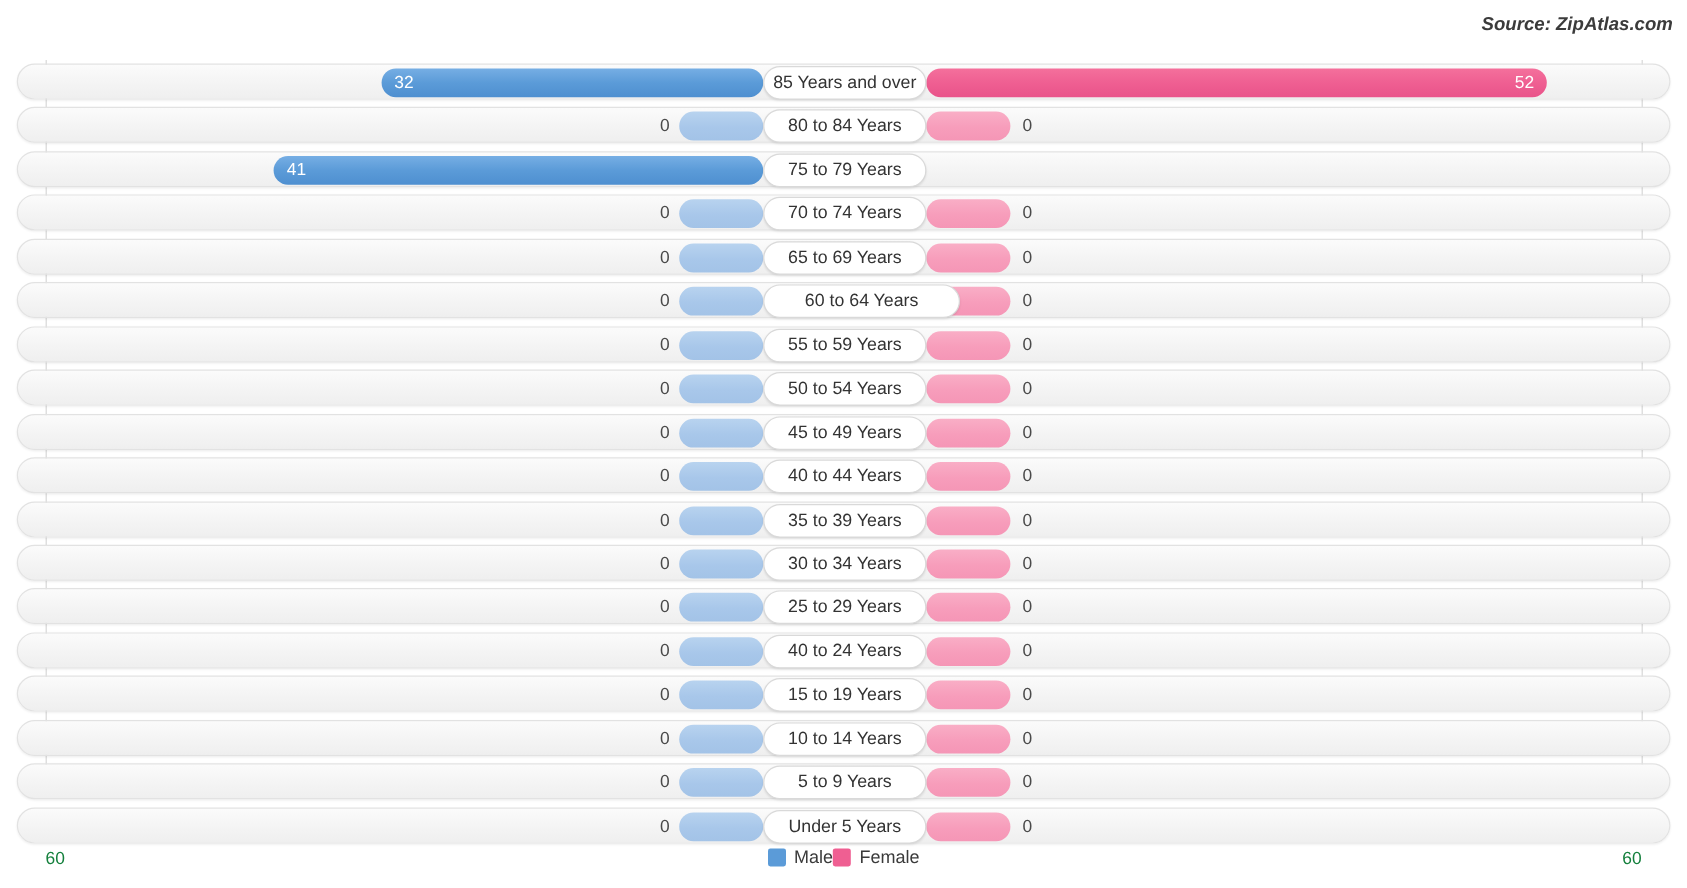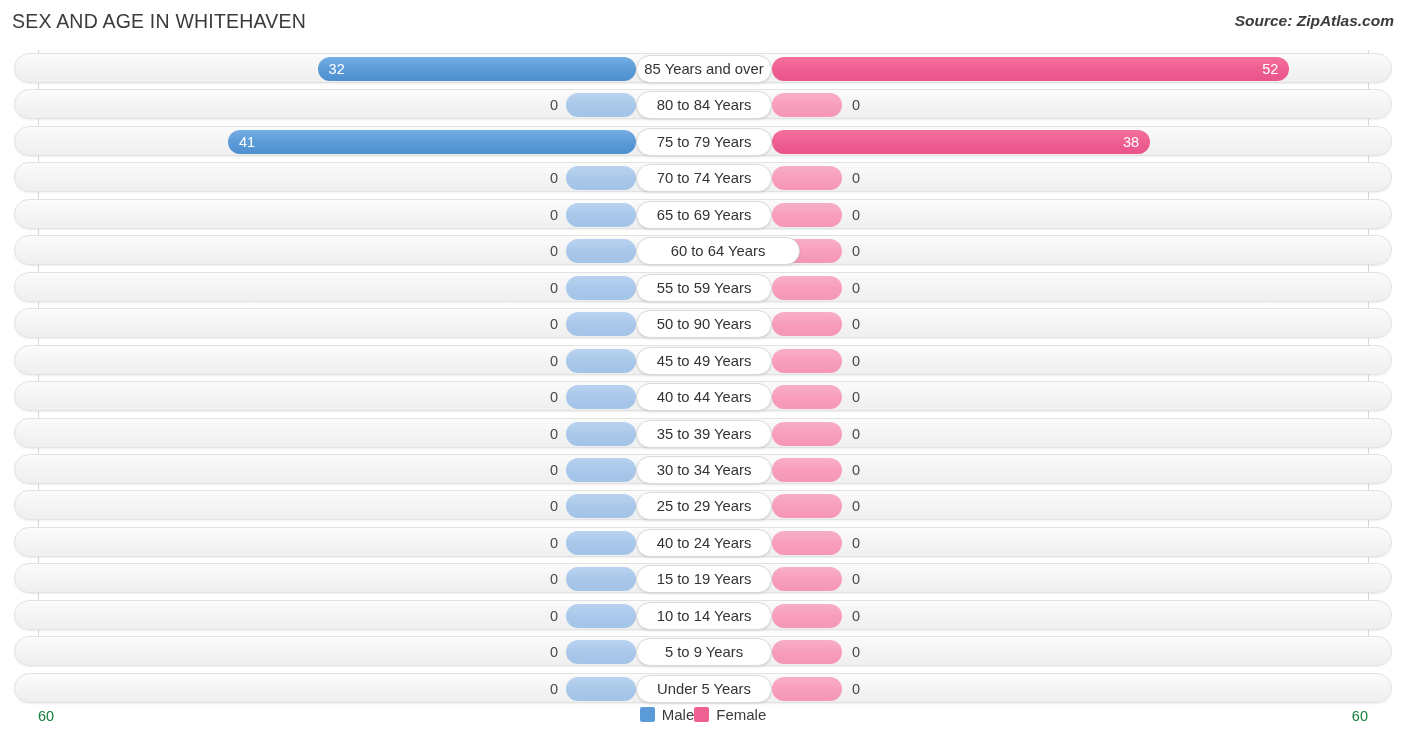--- a/index.html
+++ b/index.html
@@ -90,21 +90,20 @@
   }
   .legend-item { display: flex; align-items: center; gap: 7px; }
   .swatch { width: 15px; height: 15px; border-radius: 2px; display: inline-block; }
   .legend-text { font-size: 15px; color: #3b3b3b; }
 </style>
 </head>
 <body>
 
 <div id="page">
 
-  <div class="title">SEX AND AGE IN WHITEHAVEN</div>
   <div class="source">Source: ZipAtlas.com</div>
 
   <div class="plot">
     <div class="gridline left"></div>
     <div class="gridline right"></div>
     <div id="rows-container">
         <div class="row" style="top: 3px;">
           <div class="bar male" style="left: 302.6px; width: 318.4px;">
             <span class="bar-val inside-left">32</span>
           </div>
@@ -117,23 +116,20 @@
           <div class="bar male zero" style="left: 551px; width: 70px;"></div>
           <div class="out-val left" style="left: 491px; width: 52px;">0</div>
           <div class="bar female zero" style="left: 757px; width: 70px;"></div>
           <div class="out-val right" style="left: 837px; width: 60px;">0</div>
           <div class="pill" style="left: 621px; width: 136px;">80 to 84 Years</div>
         </div>
         <div class="row" style="top: 75.9px;">
           <div class="bar male" style="left: 213.05px; width: 407.95px;">
             <span class="bar-val inside-left">41</span>
           </div>
-          <div class="bar female" style="left: 757px; width: 378.1px;">
-            <span class="bar-val inside-right">38</span>
-          </div>
           <div class="pill" style="left: 621px; width: 136px;">75 to 79 Years</div>
         </div>
         <div class="row" style="top: 112.35px;">
           <div class="bar male zero" style="left: 551px; width: 70px;"></div>
           <div class="out-val left" style="left: 491px; width: 52px;">0</div>
           <div class="bar female zero" style="left: 757px; width: 70px;"></div>
           <div class="out-val right" style="left: 837px; width: 60px;">0</div>
           <div class="pill" style="left: 621px; width: 136px;">70 to 74 Years</div>
         </div>
         <div class="row" style="top: 148.8px;">
@@ -155,21 +151,21 @@
           <div class="out-val left" style="left: 491px; width: 52px;">0</div>
           <div class="bar female zero" style="left: 757px; width: 70px;"></div>
           <div class="out-val right" style="left: 837px; width: 60px;">0</div>
           <div class="pill" style="left: 621px; width: 136px;">55 to 59 Years</div>
         </div>
         <div class="row" style="top: 258.15px;">
           <div class="bar male zero" style="left: 551px; width: 70px;"></div>
           <div class="out-val left" style="left: 491px; width: 52px;">0</div>
           <div class="bar female zero" style="left: 757px; width: 70px;"></div>
           <div class="out-val right" style="left: 837px; width: 60px;">0</div>
-          <div class="pill" style="left: 621px; width: 136px;">50 to 90 Years</div>
+          <div class="pill" style="left: 621px; width: 136px;">50 to 54 Years</div>
         </div>
         <div class="row" style="top: 294.6px;">
           <div class="bar male zero" style="left: 551px; width: 70px;"></div>
           <div class="out-val left" style="left: 491px; width: 52px;">0</div>
           <div class="bar female zero" style="left: 757px; width: 70px;"></div>
           <div class="out-val right" style="left: 837px; width: 60px;">0</div>
           <div class="pill" style="left: 621px; width: 136px;">45 to 49 Years</div>
         </div>
         <div class="row" style="top: 331.05px;">
           <div class="bar male zero" style="left: 551px; width: 70px;"></div>

